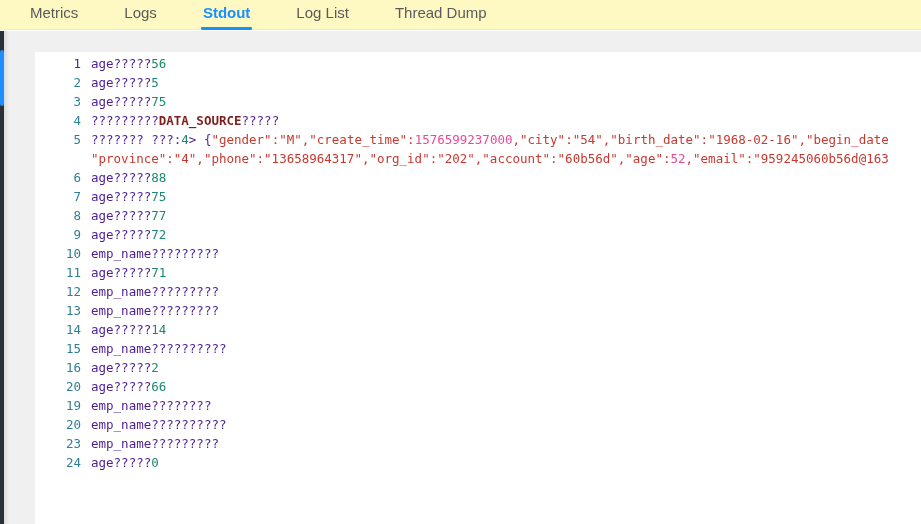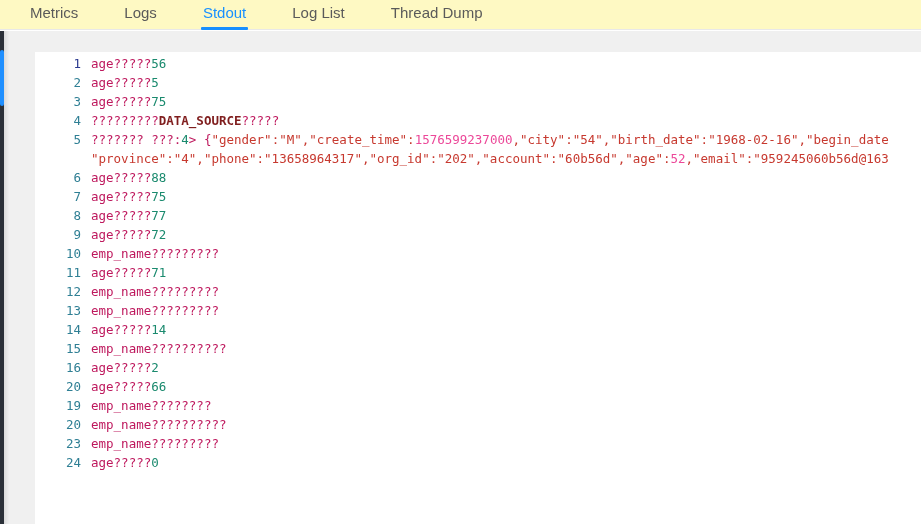--- a/index.html
+++ b/index.html
@@ -37,21 +37,21 @@
     height: 30px;
     line-height: 26px;
     padding: 0 0 0 0;
     margin-right: 46px;
     font-size: 15px;
     color: #5a5a5a;
     white-space: nowrap;
     cursor: pointer;
     font-family: "Liberation Sans", sans-serif;
   }
-  .tab.active { color: #1890ff; font-weight: 400; }
+  .tab.active { color: #1890ff; font-weight: 700; }
   .tab.active .tab-underline {
     position: absolute;
     left: -2px; right: -2px;
     bottom: 0;
     height: 3px;
     background: #1890ff;
     border-radius: 1px;
   }
   .tab-underline { display: none; }
   .tab.active .tab-underline { display: block; }
@@ -131,21 +131,21 @@
     font-size: 12.5px;
     line-height: 19px;
     color: #333333;
     white-space: pre;
     overflow: hidden;
     font-family: "DejaVu Sans Mono", "Liberation Mono", monospace;
   }
   .code-text .wrap2 { display: block; }
 
   
-  .t-plain  { color: #be185d; }
+  .t-plain  { color: #4c1d95; }
   .t-num    { color: #1a8a6e; }
   .t-kw     { color: #7f1d1d; font-weight: bold; }
   .t-str    { color: #c7392f; }
   .t-jnum   { color: #ec4899; }
 </style>
 </head>
 <body>
 
 <div id="app">
 

